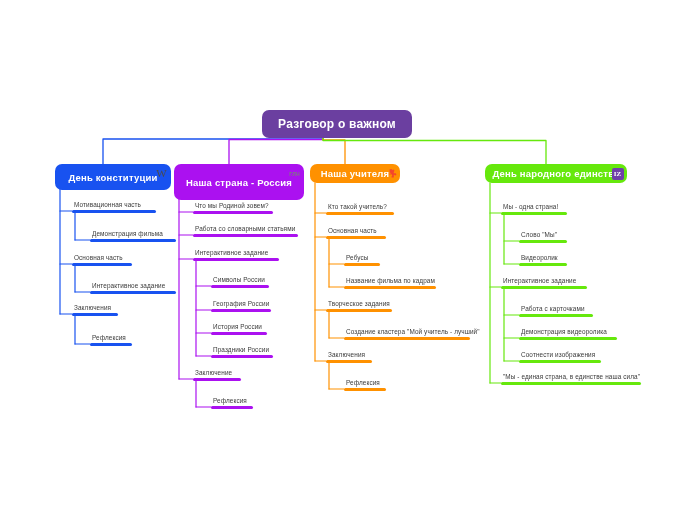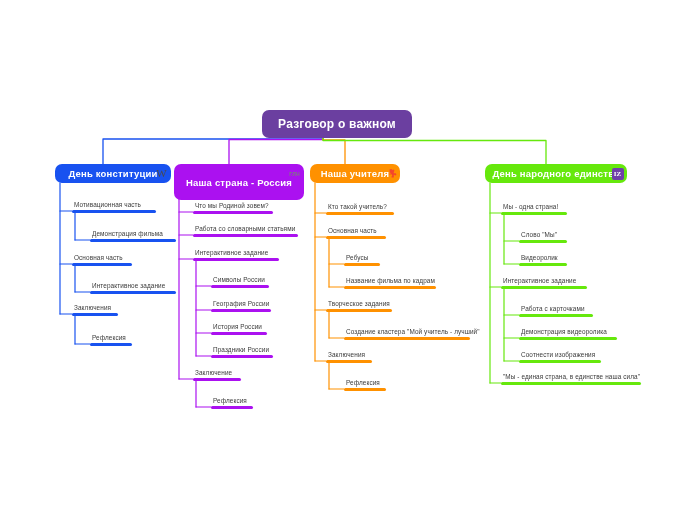--- a/index.html
+++ b/index.html
@@ -88,21 +88,21 @@
       <path d="M 504 264 L 519 264" stroke="#66e80c" fill="none" stroke-width="1.2" stroke-linecap="round" stroke-linejoin="round"></path>
       <path d="M 490 287 L 501 287" stroke="#66e80c" fill="none" stroke-width="1.2" stroke-linecap="round" stroke-linejoin="round"></path>
       <path d="M 504 287 L 504 361" stroke="#66e80c" fill="none" stroke-width="1.2" stroke-linecap="round" stroke-linejoin="round"></path>
       <path d="M 504 315 L 519 315" stroke="#66e80c" fill="none" stroke-width="1.2" stroke-linecap="round" stroke-linejoin="round"></path>
       <path d="M 504 338 L 519 338" stroke="#66e80c" fill="none" stroke-width="1.2" stroke-linecap="round" stroke-linejoin="round"></path>
       <path d="M 504 361 L 519 361" stroke="#66e80c" fill="none" stroke-width="1.2" stroke-linecap="round" stroke-linejoin="round"></path>
       <path d="M 490 383 L 501 383" stroke="#66e80c" fill="none" stroke-width="1.2" stroke-linecap="round" stroke-linejoin="round"></path>
     </svg>
   <div id="nodes">
       <div class="pill root" style="left: 262px; top: 110px; width: 122px; height: 28px; background: rgb(107, 63, 160);">Разговор о важном</div>
-      <div class="pill branch" style="left: 55px; top: 164px; width: 96px; height: 19px; background: rgb(24, 82, 240);">День конституции</div>
+      <div class="pill branch" style="left: 55px; top: 164px; width: 96px; height: 26px; background: rgb(24, 82, 240);">День конституции</div>
       <div class="sideicon" style="left: 155px; top: 167px;">
         <span class="ico-w">W</span>
       </div>
       <div class="leaf" style="left: 72px; top: 200px;">
         <span class="txt">Мотивационная часть</span>
         <span class="bar" style="width: 84px; background: rgb(24, 82, 240);"></span>
       </div>
       <div class="leaf" style="left: 90px; top: 229px;">
         <span class="txt">Демонстрация фильма</span>
         <span class="bar" style="width: 86px; background: rgb(24, 82, 240);"></span>

